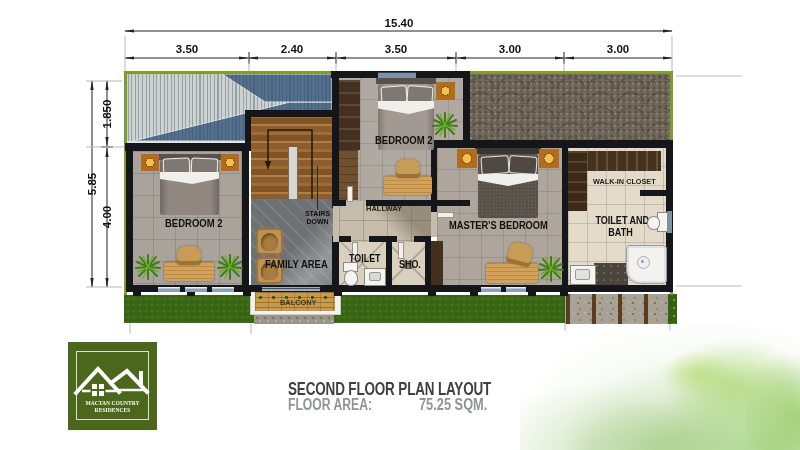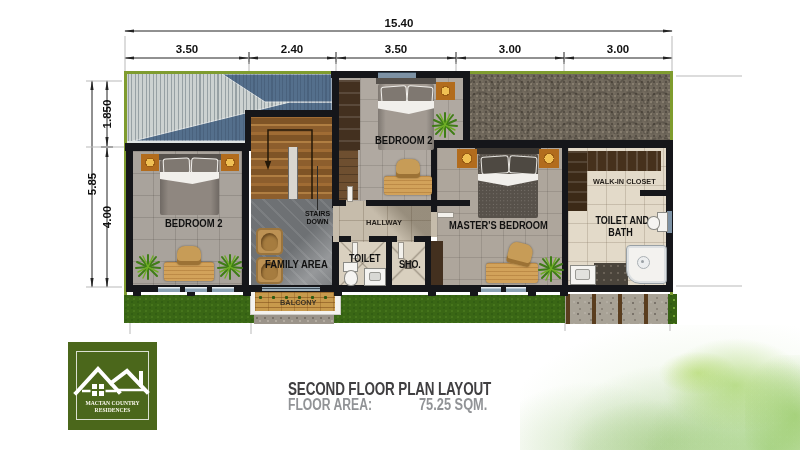--- a/index.html
+++ b/index.html
@@ -382,21 +382,21 @@
 <div class="abs" style="left:256px;top:257px;width:27px;height:27px;background:#bd9254;border-radius:5px;box-shadow:inset 0 0 0 2px rgba(90,60,20,.35);"></div>
 <div class="abs" style="left:261px;top:262px;width:17px;height:18px;background:#a67c3f;border-radius:50% 50% 40% 40%;box-shadow:inset 1px 2px 3px rgba(60,35,8,.6);"></div>
 
 <div class="lbl" style="left:265px;top:258px;font-size:11px;transform:scaleX(.86);transform-origin:0 0;">FAMILY AREA</div>
 
 <div class="abs" style="left:317px;top:166px;width:1px;height:44px;background:#2a2a2a;"></div>
 <div class="lbl" style="left:302px;top:210px;width:31px;font-size:7px;line-height:8.2px;text-align:center;">STAIRS<br>DOWN</div>
 
 <div class="abs" style="left:333px;top:206px;width:6px;height:36px;background:#c6bcab;"></div>
 
-<div class="lbl" style="left:366px;top:218px;font-size:7.5px;color:#26211c;">HALLWAY</div>
+<div class="lbl" style="left:366px;top:204px;font-size:7.5px;color:#26211c;">HALLWAY</div>
 
 <div class="abs" style="left:352px;top:242px;width:4px;height:15px;background:#f3f1ec;border:1px solid #9a958c;"></div>
 
 <div class="abs" style="left:398px;top:242px;width:4px;height:15px;background:#f3f1ec;border:1px solid #9a958c;"></div>
 
 <div class="abs" style="left:347px;top:186px;width:4px;height:14px;background:#f3f1ec;border:1px solid #9a958c;"></div>
 
 <div class="abs" style="left:437px;top:212px;width:15px;height:4px;background:#f3f1ec;border:1px solid #9a958c;"></div>
 
 <div class="abs" style="left:343px;top:262px;width:13px;height:8px;background:#f5f4f1;border:1px solid #8a8a85;"></div>

